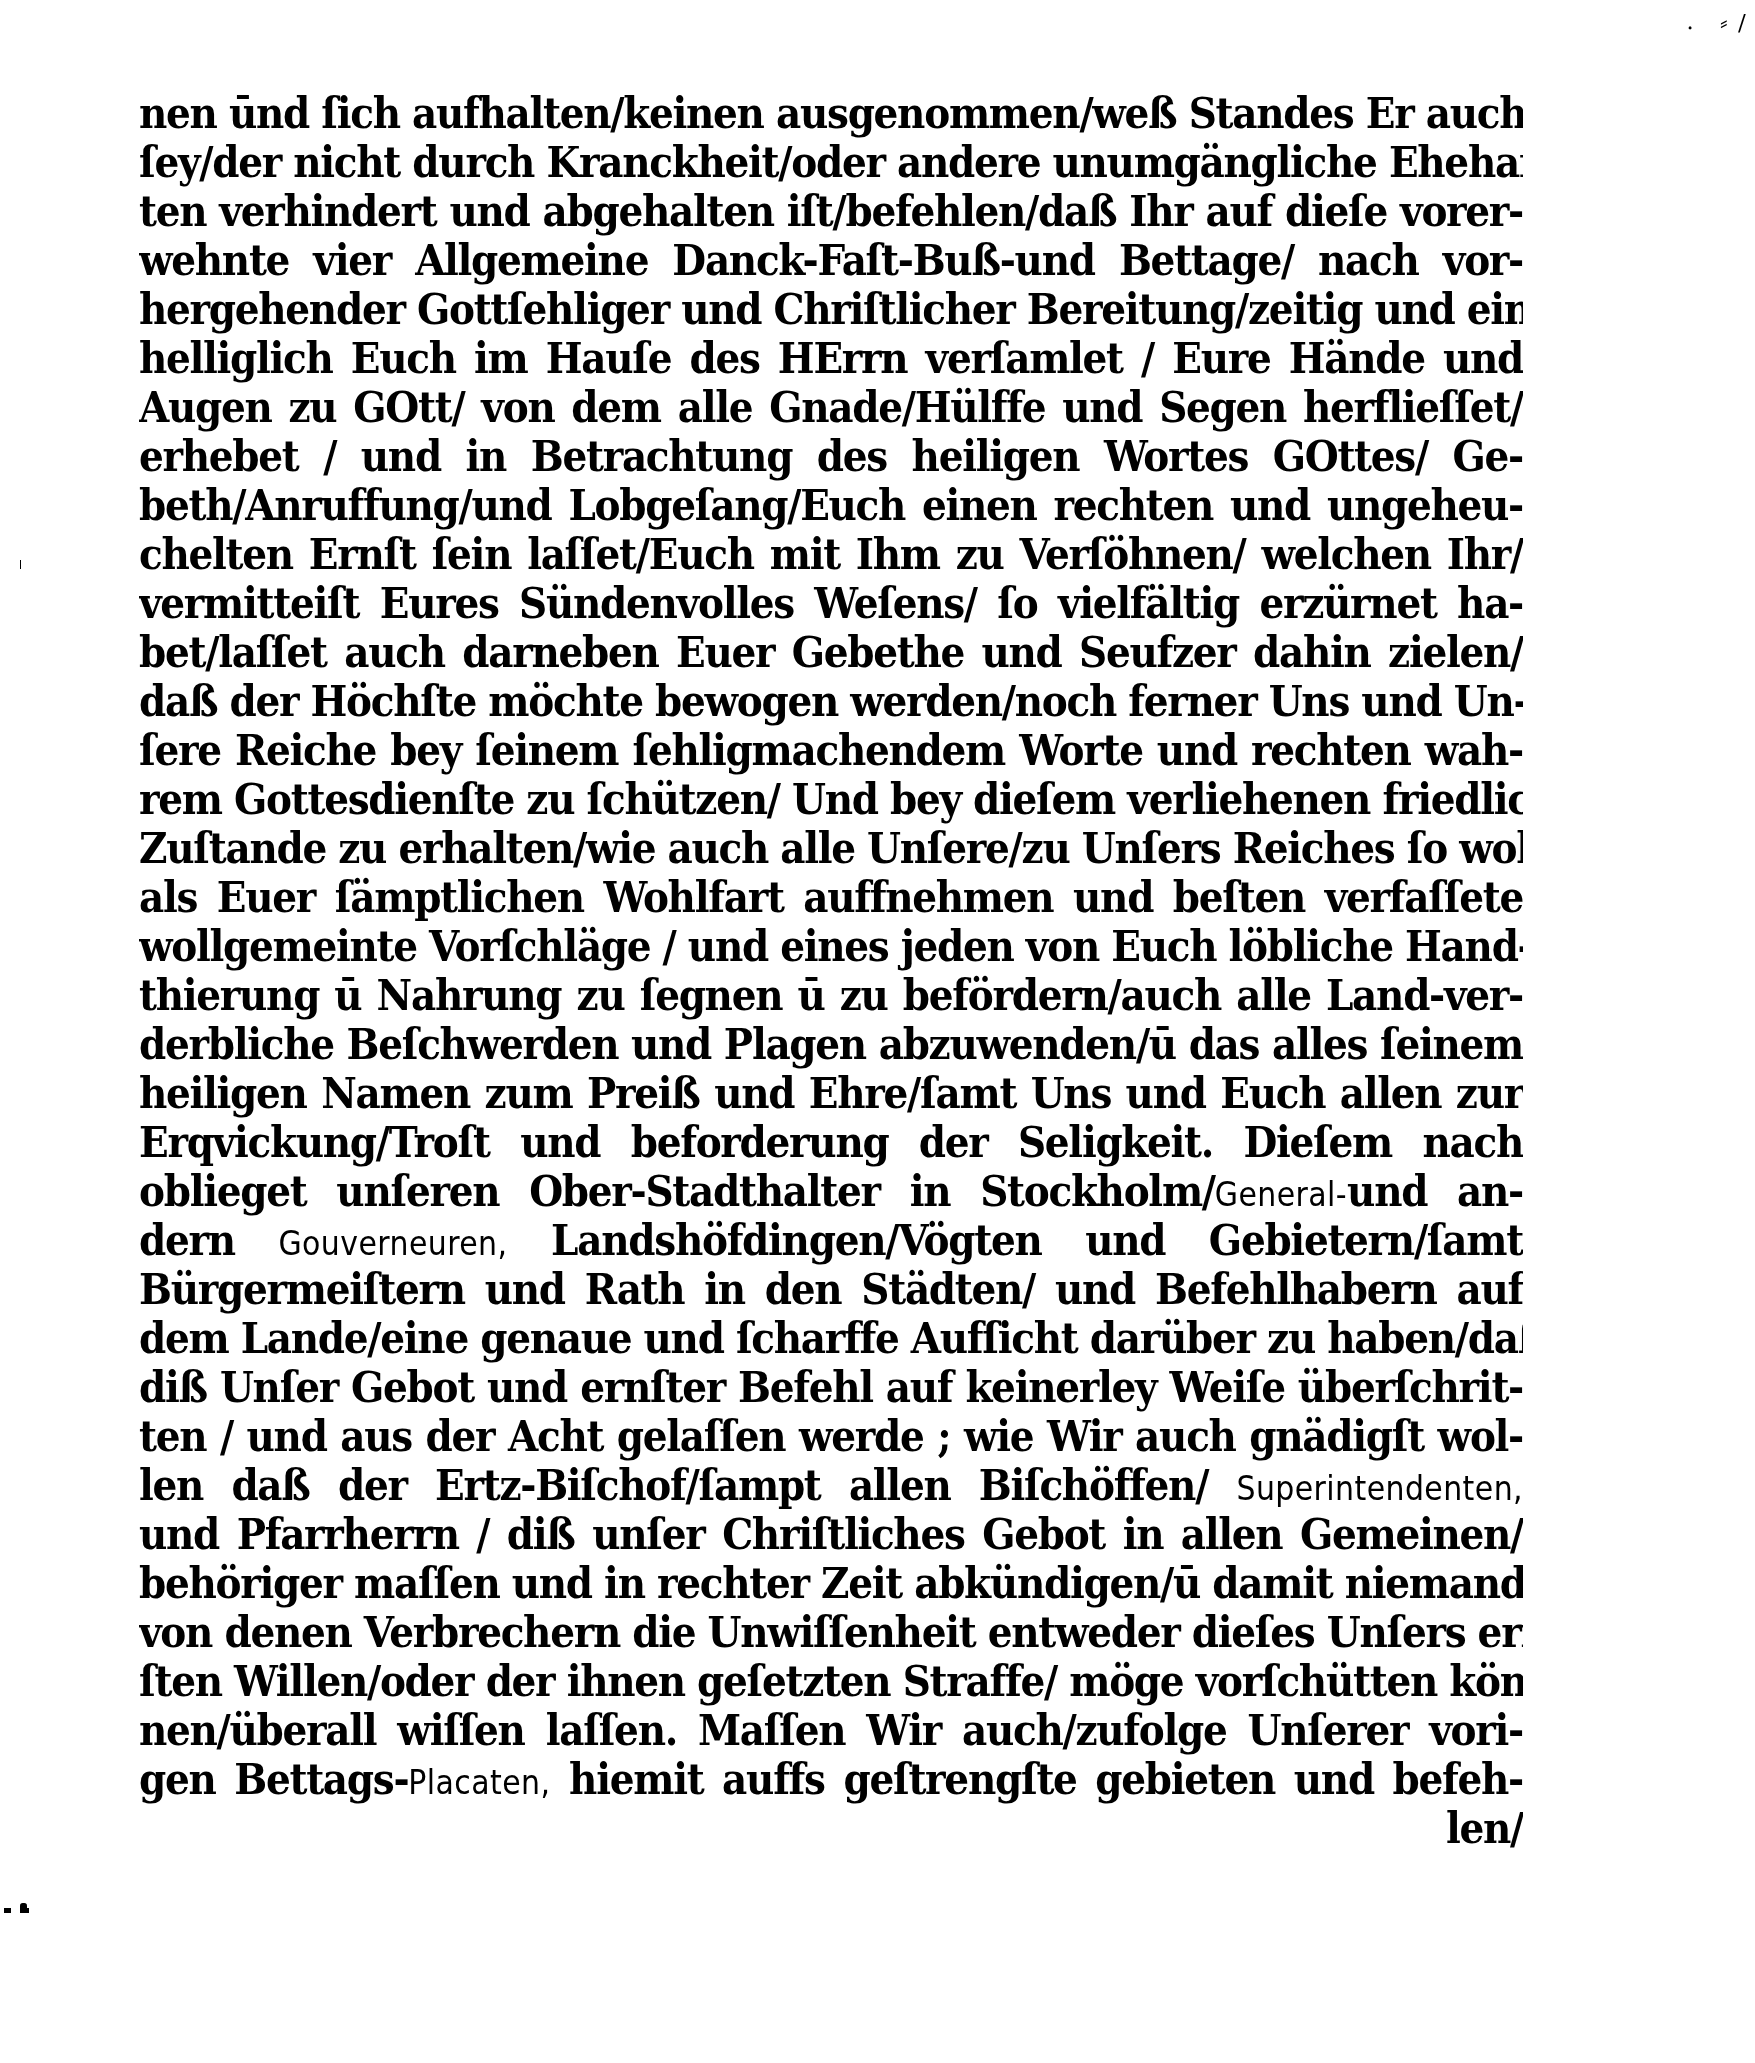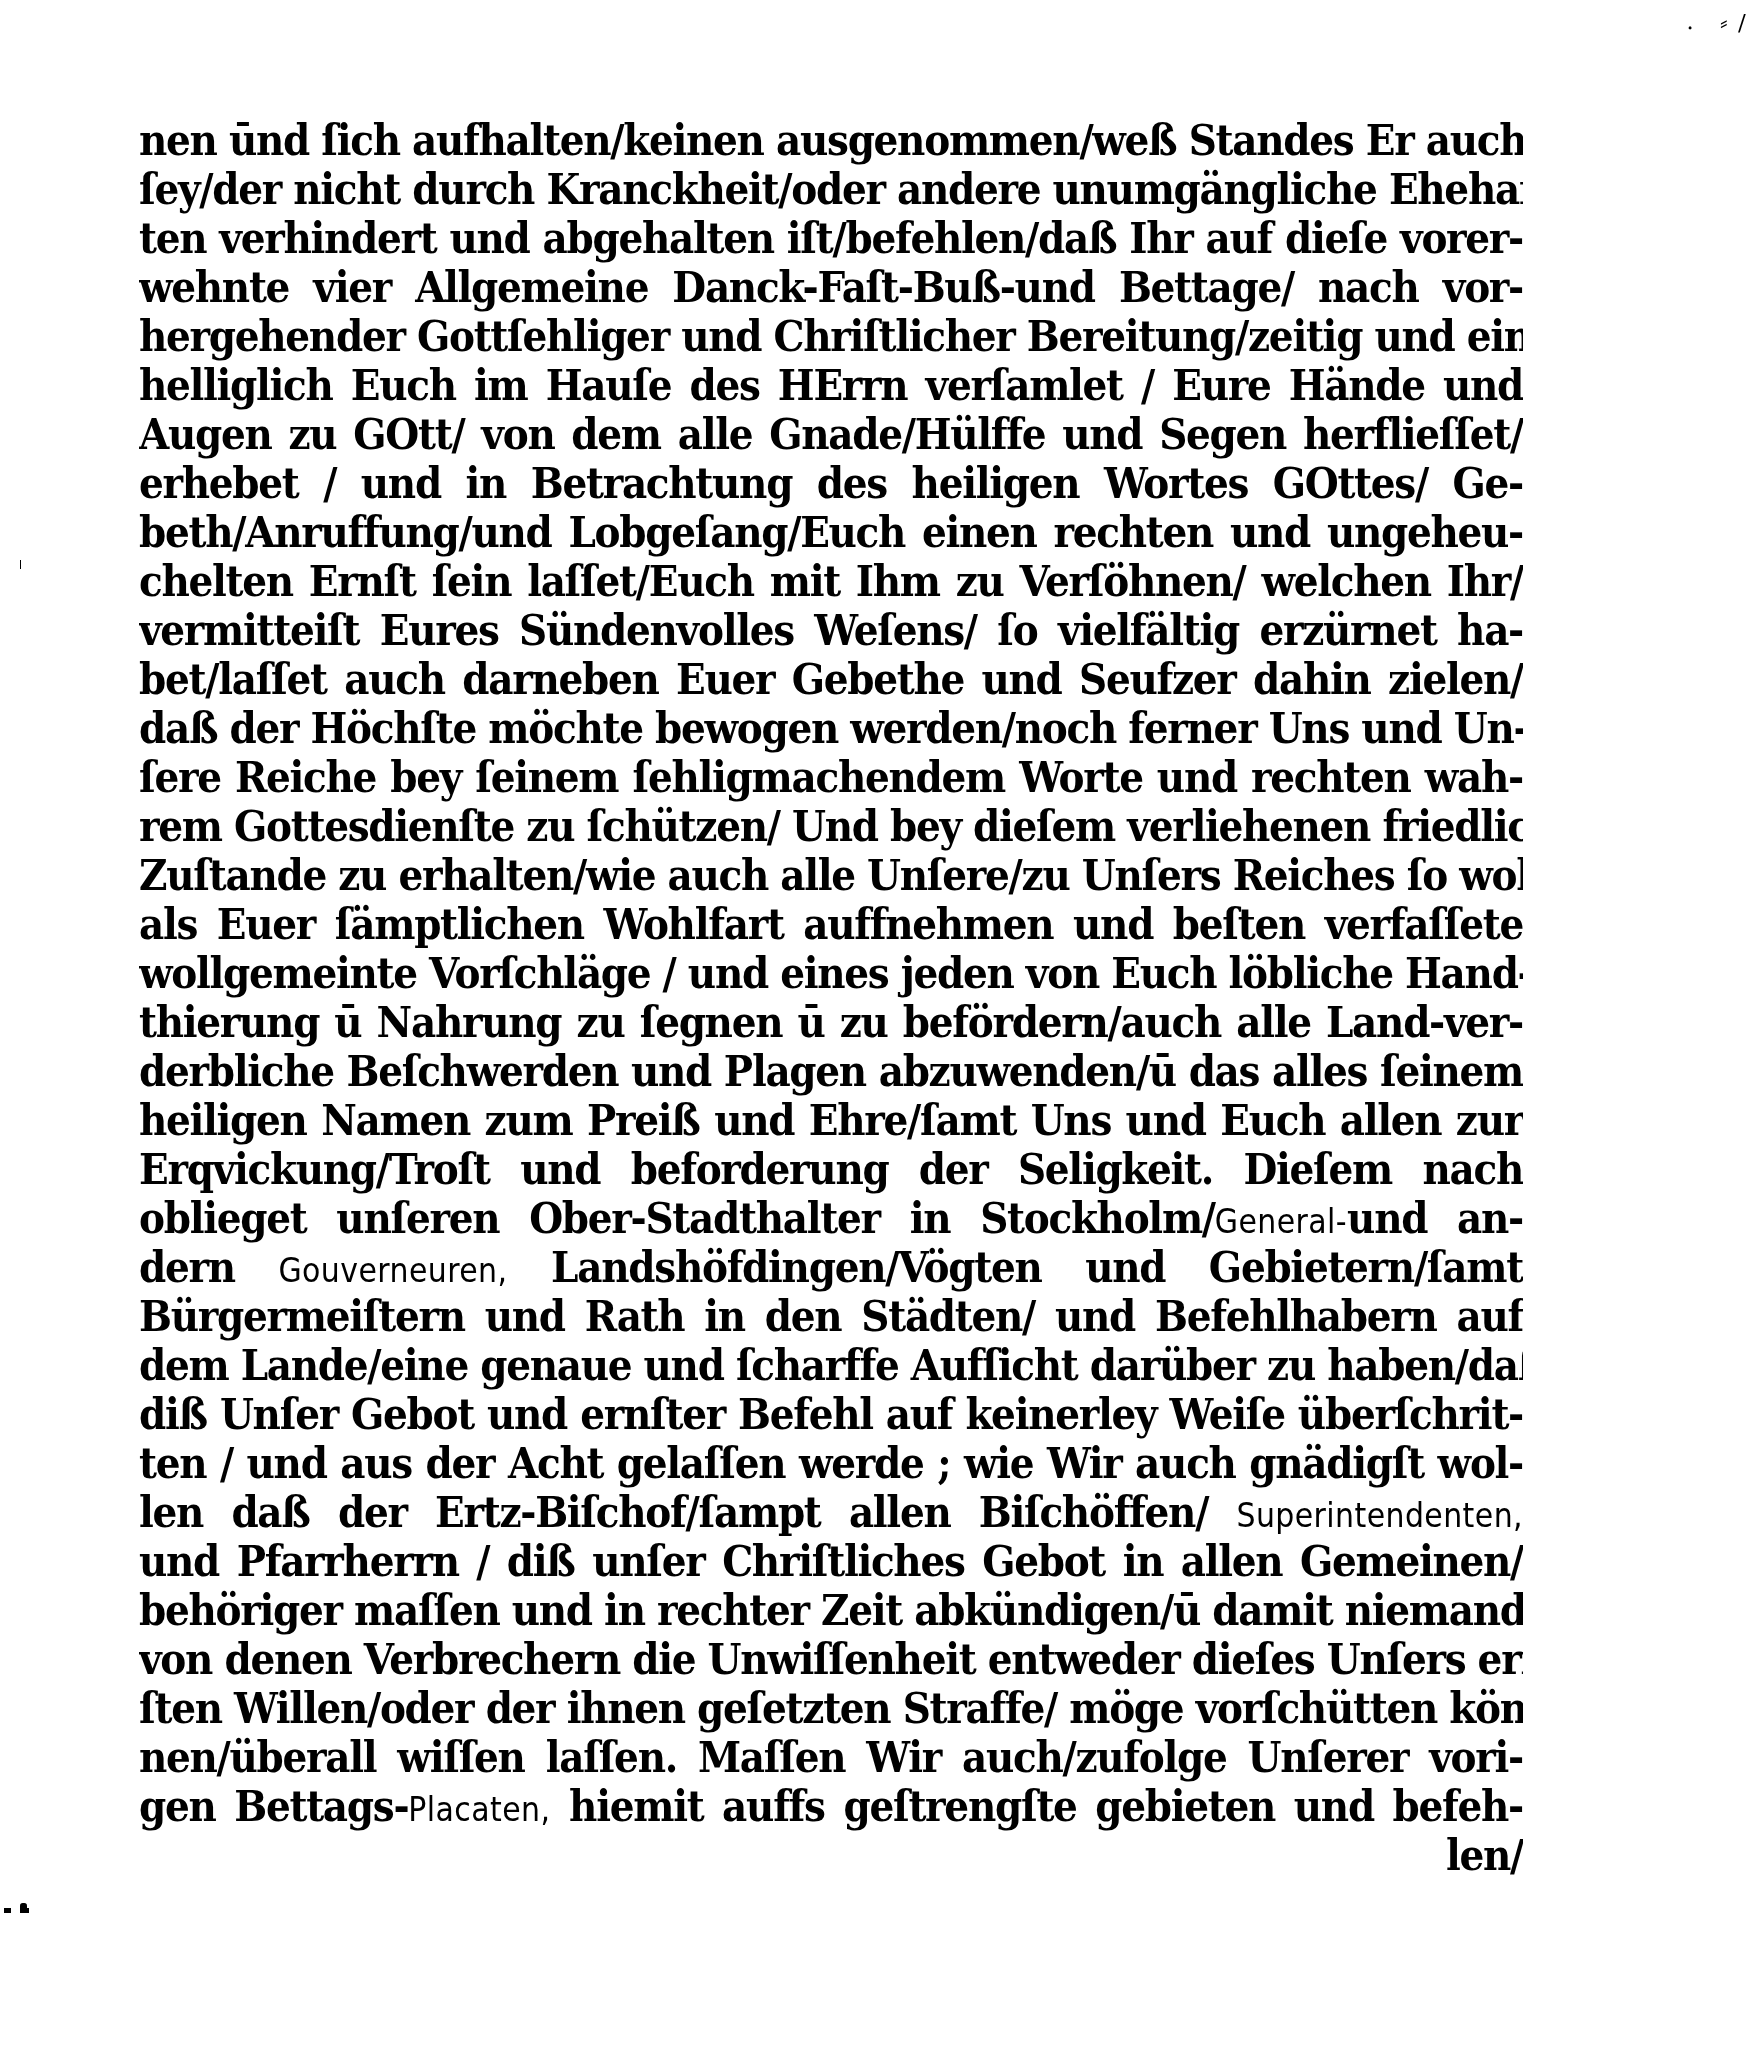--- a/index.html
+++ b/index.html
@@ -1,19 +1,19 @@
 <!DOCTYPE html>
 <html style="font-size:14.3px"><head>
 <meta charset="utf-8">
 <style>
   html, body { margin: 0; padding: 0; background: #ffffff; }
   body { width: 1755px; height: 2063px; position: relative; overflow: hidden; }
   .page { position: absolute; left: 0; top: 0; width: 1755px; height: 2063px; background: #ffffff; }
   .text-block {
-    position: absolute; left: 139px; top: 115px; width: 1384px;
+    position: absolute; left: 139px; top: 88px; width: 1384px;
     font-family: "DejaVu Serif", serif;
     font-weight: bold;
     font-size: 39px;
     line-height: 49px;
     color: #000000;
     letter-spacing: -1.3px;
   }
   .line {
     display: block; white-space: nowrap; overflow: hidden;
     text-align: justify; text-align-last: justify;

